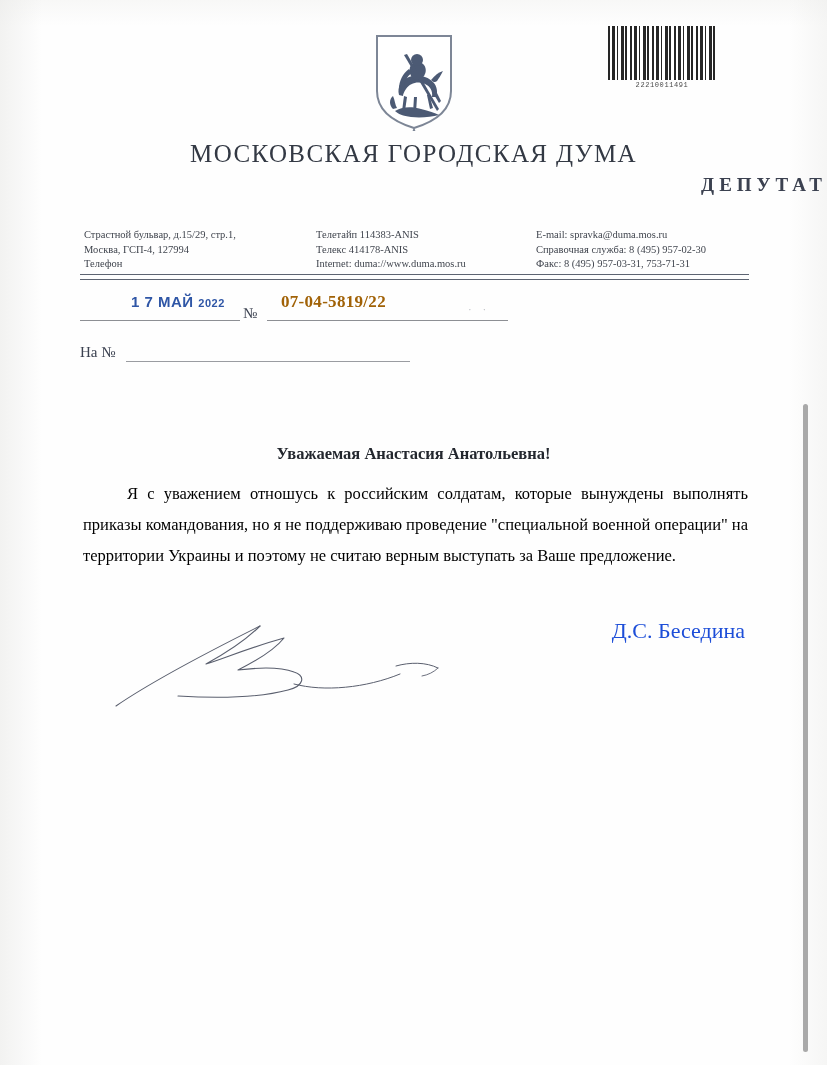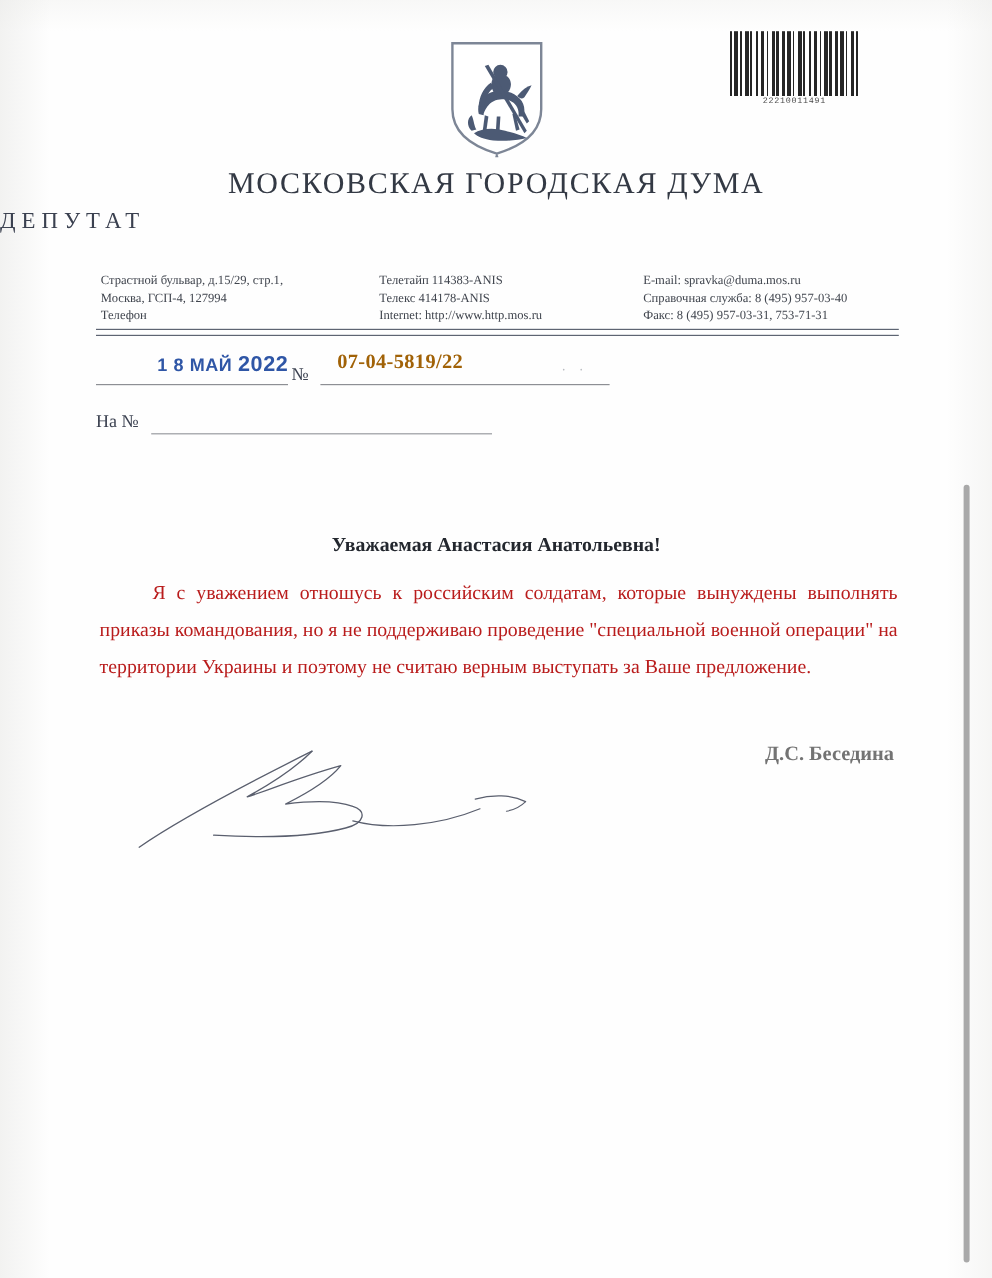--- a/index.html
+++ b/index.html
@@ -87,23 +87,23 @@
     font-size: 25px;
     font-weight: normal;
     letter-spacing: 1.4px;
     color: #333944;
     font-family: "Liberation Serif", "DejaVu Serif", serif;
   }
   #org-subtitle {
     position: absolute;
     left: 0; right: 0;
     top: 174px;
-    text-align: left;
+    text-align: right;
     font-size: 19px;
-    font-weight: normal;
+    font-weight: bold;
     letter-spacing: 5px;
     color: #3b4150;
   }
 
   
   #contacts {
     position: absolute;
     left: 84px;
     top: 228px;
     width: 660px;
@@ -132,21 +132,21 @@
     position: absolute;
     left: 131px;
     top: 293px;
     font-family: "Liberation Sans", "DejaVu Sans", sans-serif;
     font-size: 15px;
     font-weight: bold;
     letter-spacing: .5px;
     color: #2f56a6;
     white-space: nowrap;
   }
-  #datestamp .yr { font-size: 18px; }
+  #datestamp .yr { font-size: 11px; }
   #date-rule {
     position: absolute;
     left: 80px;
     top: 320px;
     width: 160px;
     height: 1px;
     background: #8d8f94;
   }
   #no-label {
     position: absolute;
@@ -210,31 +210,31 @@
   }
   #body-text {
     position: absolute;
     left: 83px;
     top: 478px;
     width: 665px;
     font-size: 16.5px;
     line-height: 31px;
     text-align: justify;
     text-indent: 44px;
-    color: #b91c1c;
+    color: #000000;
     hyphens: none;
   }
 
   #signer-name {
     position: absolute;
     right: 82px;
     top: 618px;
-    font-size: 17px;
-    font-weight: bold;
-    color: #737373;
+    font-size: 22px;
+    font-weight: normal;
+    color: #1d4ed8;
     white-space: nowrap;
   }
 
   #signature {
     position: absolute;
     left: 108px;
     top: 618px;
     width: 340px;
     height: 96px;
   }
@@ -318,33 +318,33 @@
 
   <div id="contacts">
     <div class="col col-address">
       <div>Страстной бульвар, д.15/29, стр.1,</div>
       <div>Москва, ГСП-4, 127994</div>
       <div>Телефон</div>
     </div>
     <div class="col col-telex">
       <div>Телетайп 114383-ANIS</div>
       <div>Телекс    414178-ANIS</div>
-      <div>Internet: http://www.http.mos.ru</div>
+      <div>Internet: duma://www.duma.mos.ru</div>
     </div>
     <div class="col col-email">
       <div>E-mail: spravka@duma.mos.ru</div>
-      <div>Справочная служба: 8 (495) 957-03-40</div>
+      <div>Справочная служба: 8 (495) 957-02-30</div>
       <div>Факс: 8 (495) 957-03-31, 753-71-31</div>
     </div>
   </div>
 
   <div id="rule-double"></div>
 
   <div id="datestamp">
-    <span>1 8</span>
+    <span>1 7</span>
     <span>МАЙ</span>
     <span class="yr">2022</span>
   </div>
   <div id="date-rule"></div>
 
   <div id="no-label">№</div>
   <div id="doc-number">07-04-5819/22</div>
   <div id="num-rule"></div>
   <div id="faint-marks">· ·</div>
 

